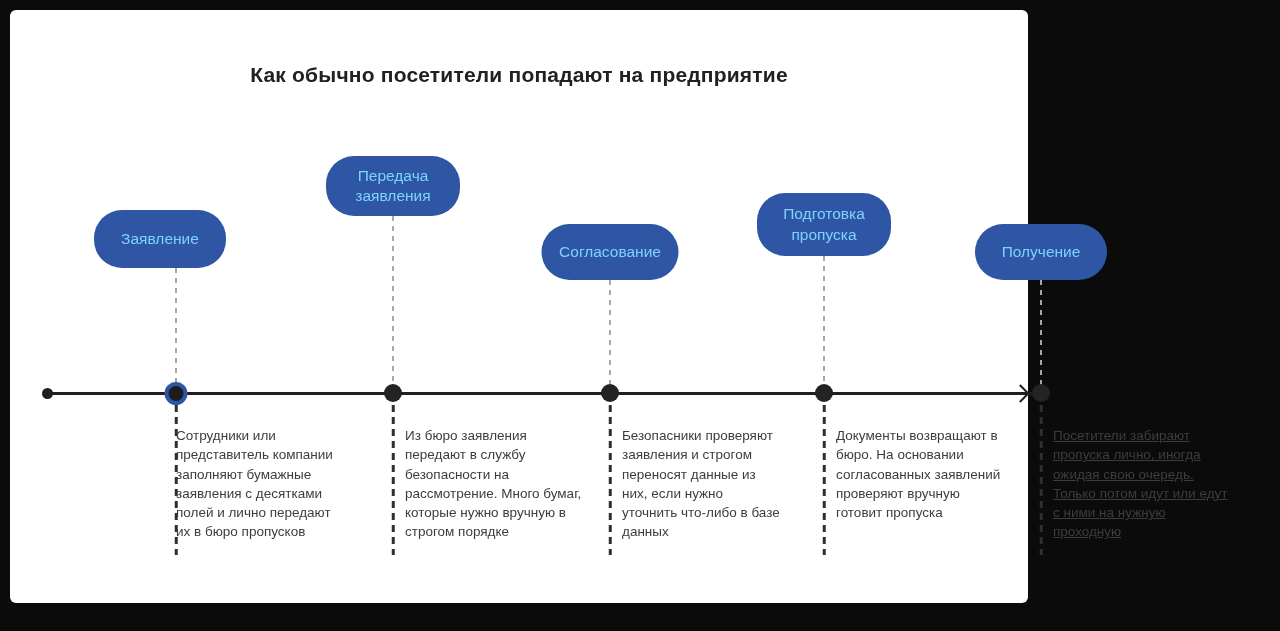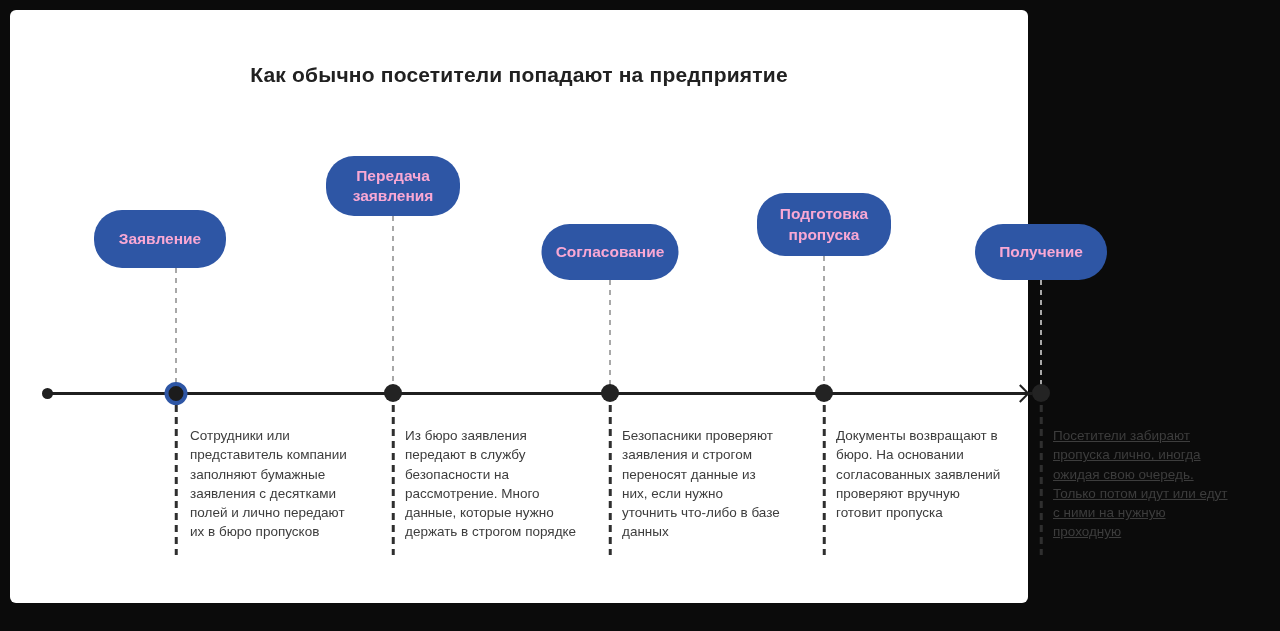--- a/index.html
+++ b/index.html
@@ -46,23 +46,23 @@
     border-top: 2.5px solid #1f1f1f;
     border-right: 2.5px solid #1f1f1f;
     transform: rotate(45deg);
   }
   
   .pill {
     position: absolute;
     transform: translateX(-50%);
     background: #2e56a5;
     border-radius: 28px;
-    color: #f9a8d4;
+    color: #7dd3fc;
     font-size: 15.5px;
-    font-weight: 700;
+    font-weight: 400;
     line-height: 1.3;
     display: flex;
     align-items: center;
     justify-content: center;
     text-align: center;
     padding: 4px 10px;
   }
   .dash-light {
     position: absolute;
     width: 2px;
@@ -115,21 +115,21 @@
   .s3 .dash-dark { left: 600px; }
   .s4 .dash-dark { left: 814px; }
   .s5 .dash-dark { left: 1031px; }
 
   .s1 .dot { left: 166px; }
   .s2 .dot { left: 383px; }
   .s3 .dot { left: 600px; }
   .s4 .dot { left: 814px; }
   .s5 .dot { left: 1031px; }
 
-  .s1 .desc { left: 180px; width: 170px; }
+  .s1 .desc { left: 166px; width: 170px; }
   .s2 .desc { left: 395px; width: 182px; }
   .s3 .desc { left: 612px; width: 158px; }
   .s4 .desc { left: 826px; width: 168px; }
   .s5 .desc { left: 1043px; width: 176px; text-decoration: underline; }
 </style>
 </head>
 <body>
 
 <div class="card">
 
@@ -149,21 +149,21 @@
     <div class="desc">Сотрудники или представитель компании заполняют бумажные заявления с десятками полей и лично передают их в бюро пропусков</div>
   </div>
 
   <div class="stage s2">
     <div class="dash-light"></div>
     <div class="dash-dark"></div>
     <div class="pill">
       <span>Передача заявления</span>
     </div>
     <div class="dot"></div>
-    <div class="desc">Из бюро заявления передают в службу безопасности на рассмотрение. Много данные, которые нужно держать в строгом порядке</div>
+    <div class="desc">Из бюро заявления передают в службу безопасности на рассмотрение. Много бумаг, которые нужно вручную в строгом порядке</div>
   </div>
 
   <div class="stage s3">
     <div class="dash-light"></div>
     <div class="dash-dark"></div>
     <div class="pill">
       <span>Согласование</span>
     </div>
     <div class="dot"></div>
     <div class="desc">Безопасники проверяют заявления и строгом переносят данные из них, если нужно уточнить что-либо в базе данных</div>

